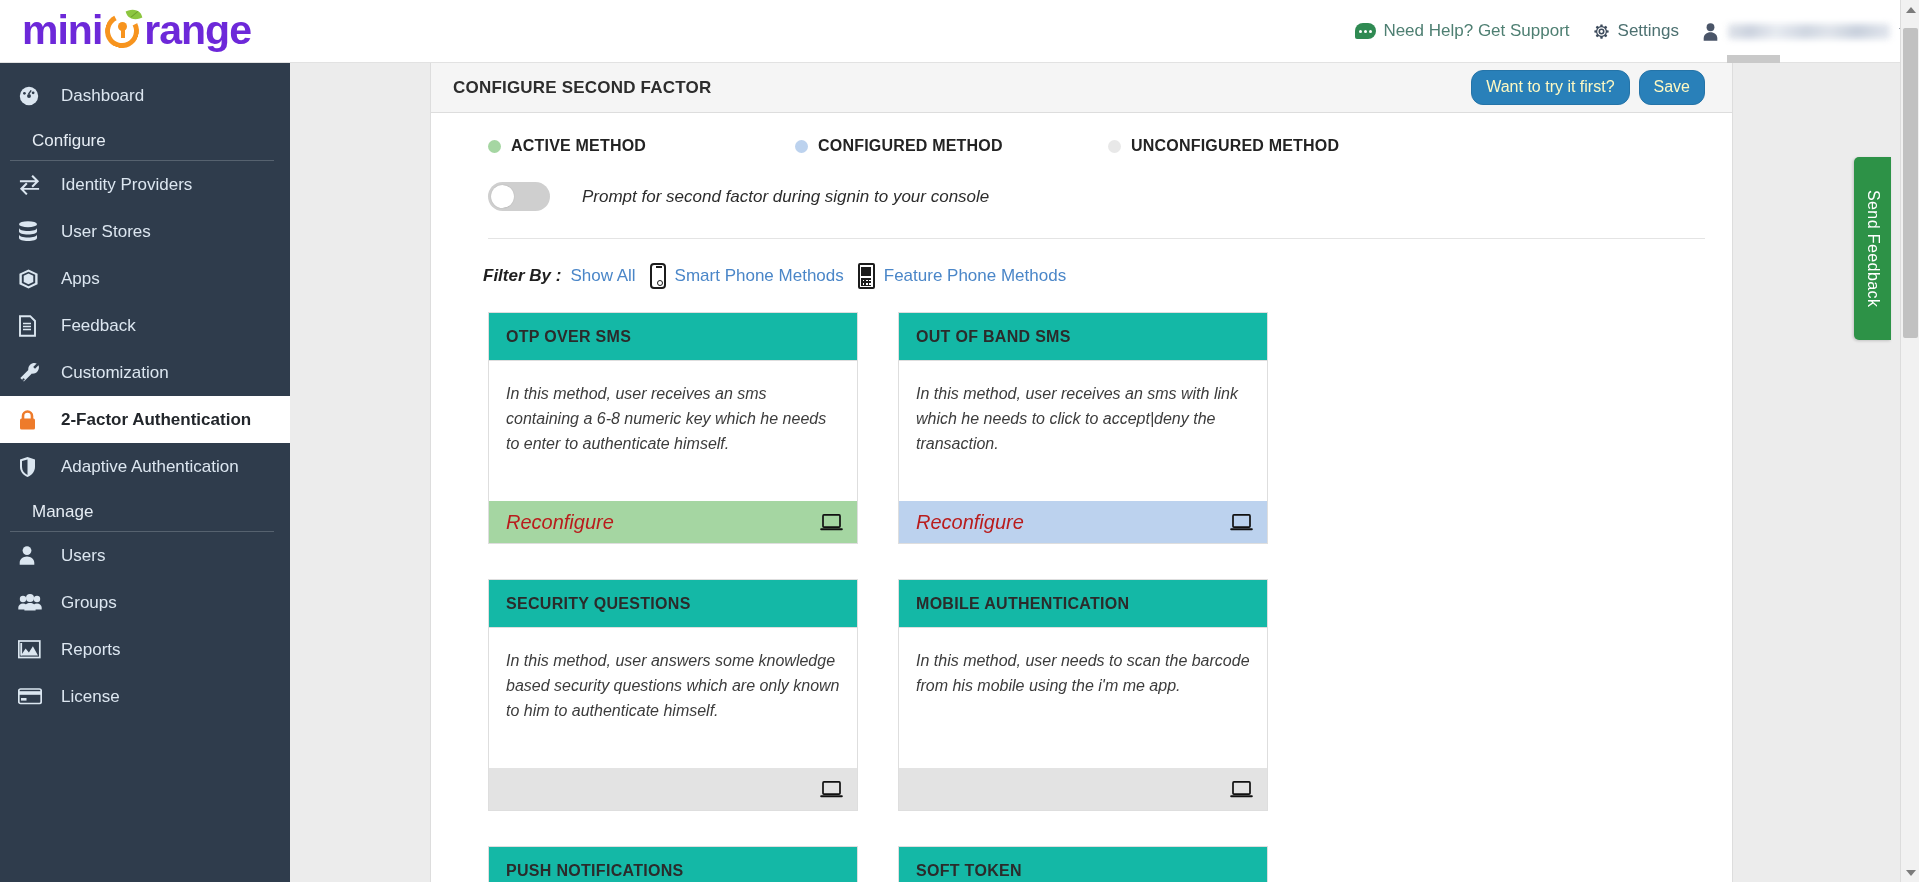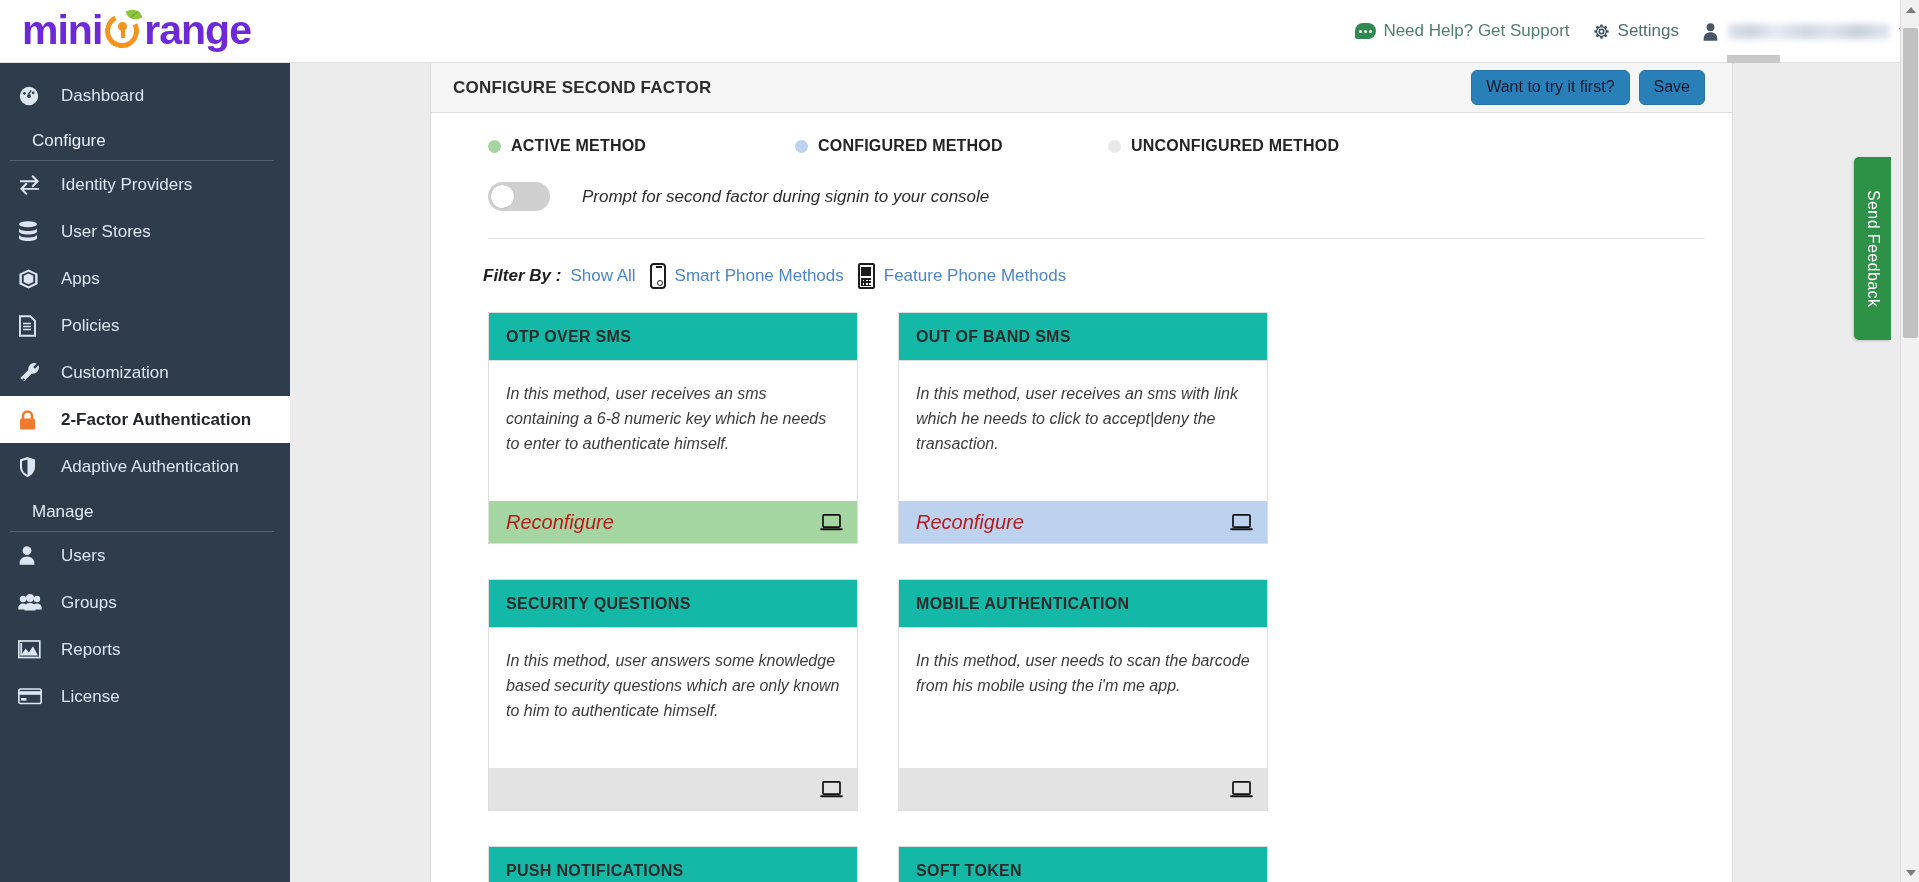--- a/index.html
+++ b/index.html
@@ -154,23 +154,23 @@
     border-bottom: 1px solid #dddddd;
     display: flex; align-items: center; justify-content: space-between;
     padding: 0 27px 0 22px;
   }
   #panel-title {
     font-size: 17px; font-weight: bold; color: #2d2d2d;
     letter-spacing: .2px;
   }
   #panel-head-btns { display: flex; gap: 9px; }
   .btn-blue {
-    background: #2980b9; color: #0f172a;
+    background: #2980b9; color: #fef9c3;
     border: 1px solid #2574a8;
-    border-radius: 6px;
+    border-radius: 12px;
     font-size: 16px;
     padding: 8px 14px 9px;
     cursor: pointer;
     font-family: "Liberation Sans", sans-serif;
     line-height: 1;
   }
 
   
   #legend {
     display: flex; align-items: center;
@@ -432,21 +432,21 @@
     <span>Apps</span>
   </div>
 
   <div class="nav-item">
     <span class="ic">
       <svg width="19" height="22" viewBox="0 0 19 22">
           <path fill="none" stroke="currentColor" stroke-width="1.9" d="M2 1.2h10.2L17 6v14.8H2z"></path>
           <path stroke="currentColor" stroke-width="1.6" d="M5 8.5h8M5 11.5h8M5 14.5h8"></path>
         </svg>
     </span>
-    <span>Policies</span>
+    <span>Feedback</span>
   </div>
 
   <div class="nav-item">
     <span class="ic">
       <svg width="22" height="22" viewBox="0 0 22 22">
           <path fill="currentColor" d="M20.5 3.2 17 6.7l-1.8-1.8 3.5-3.5A6.2 6.2 0 0 0 10.3 8l-8 8 3.6 3.6 8-8a6.2 6.2 0 0 0 6.6-8.4zM4.7 18.3a1.1 1.1 0 1 1 1.6-1.6 1.1 1.1 0 0 1-1.6 1.6z"></path>
         </svg>
     </span>
     <span>Customization</span>
   </div>

